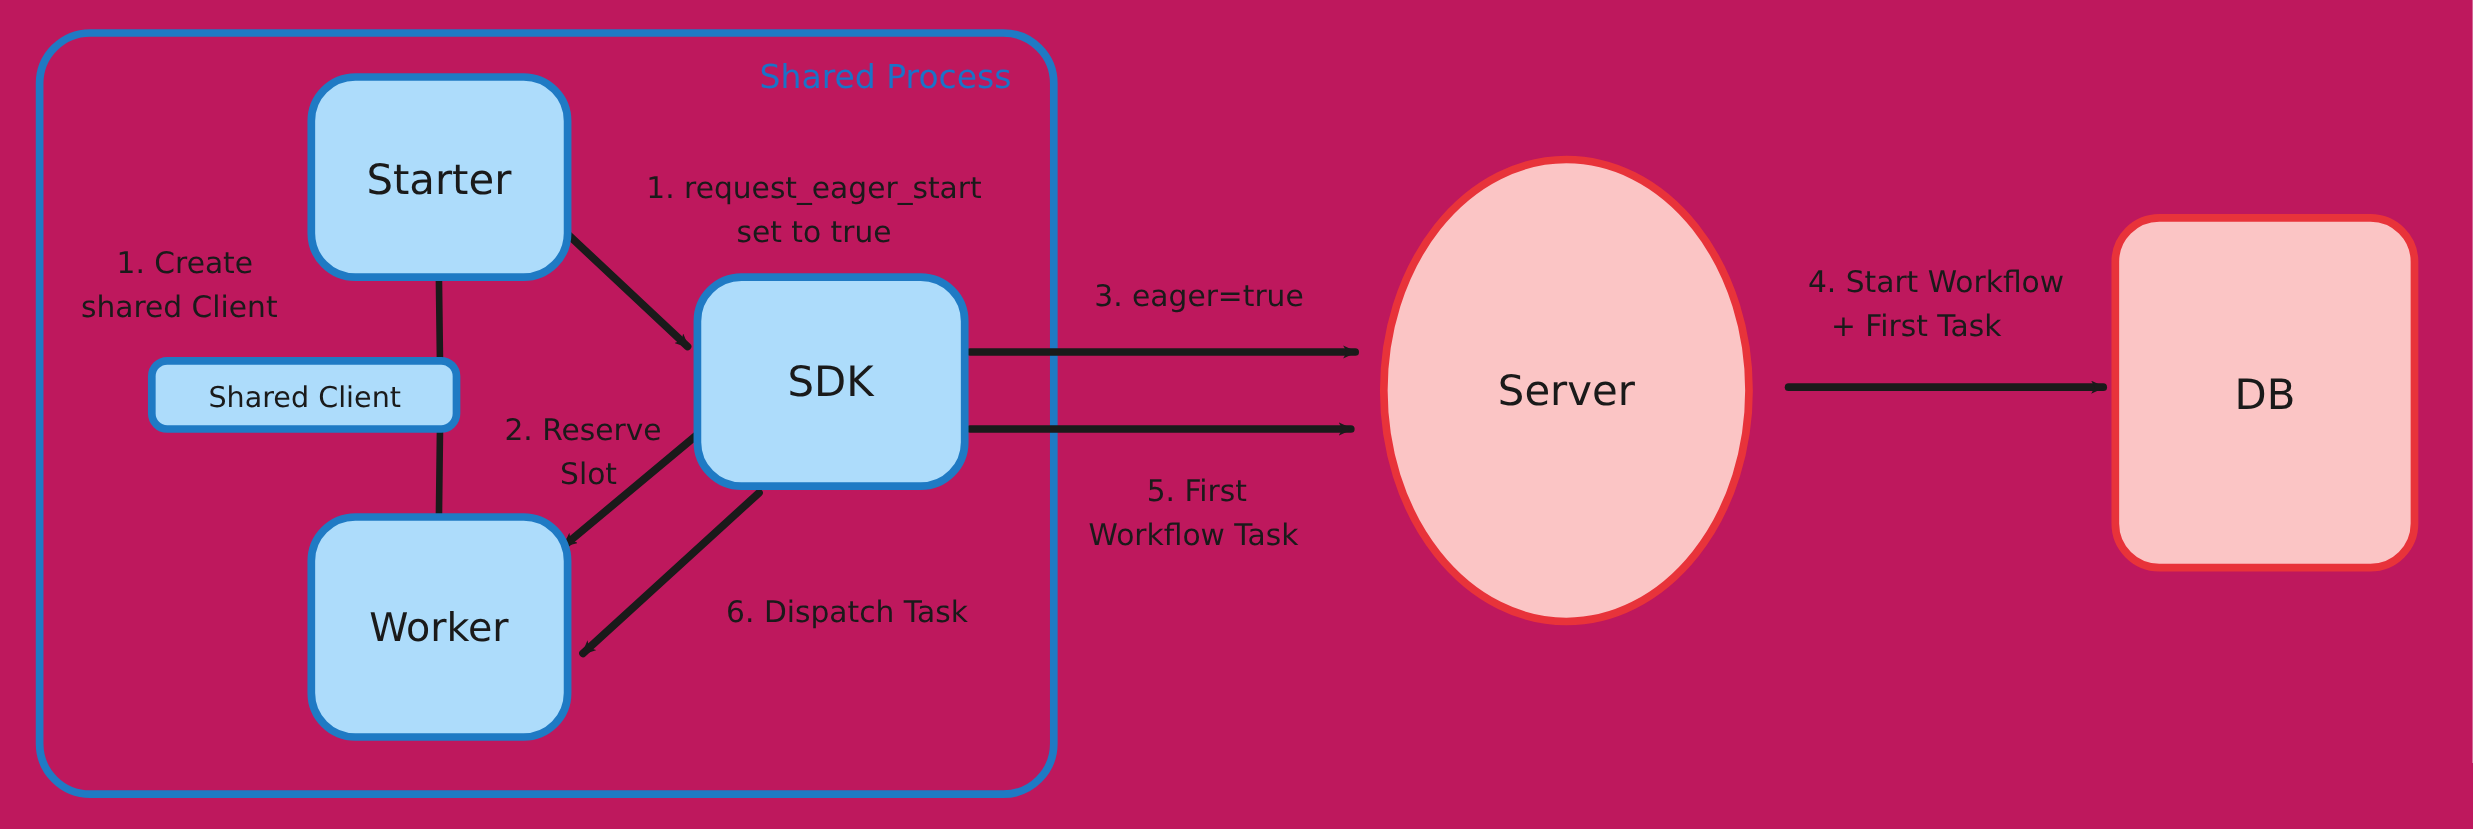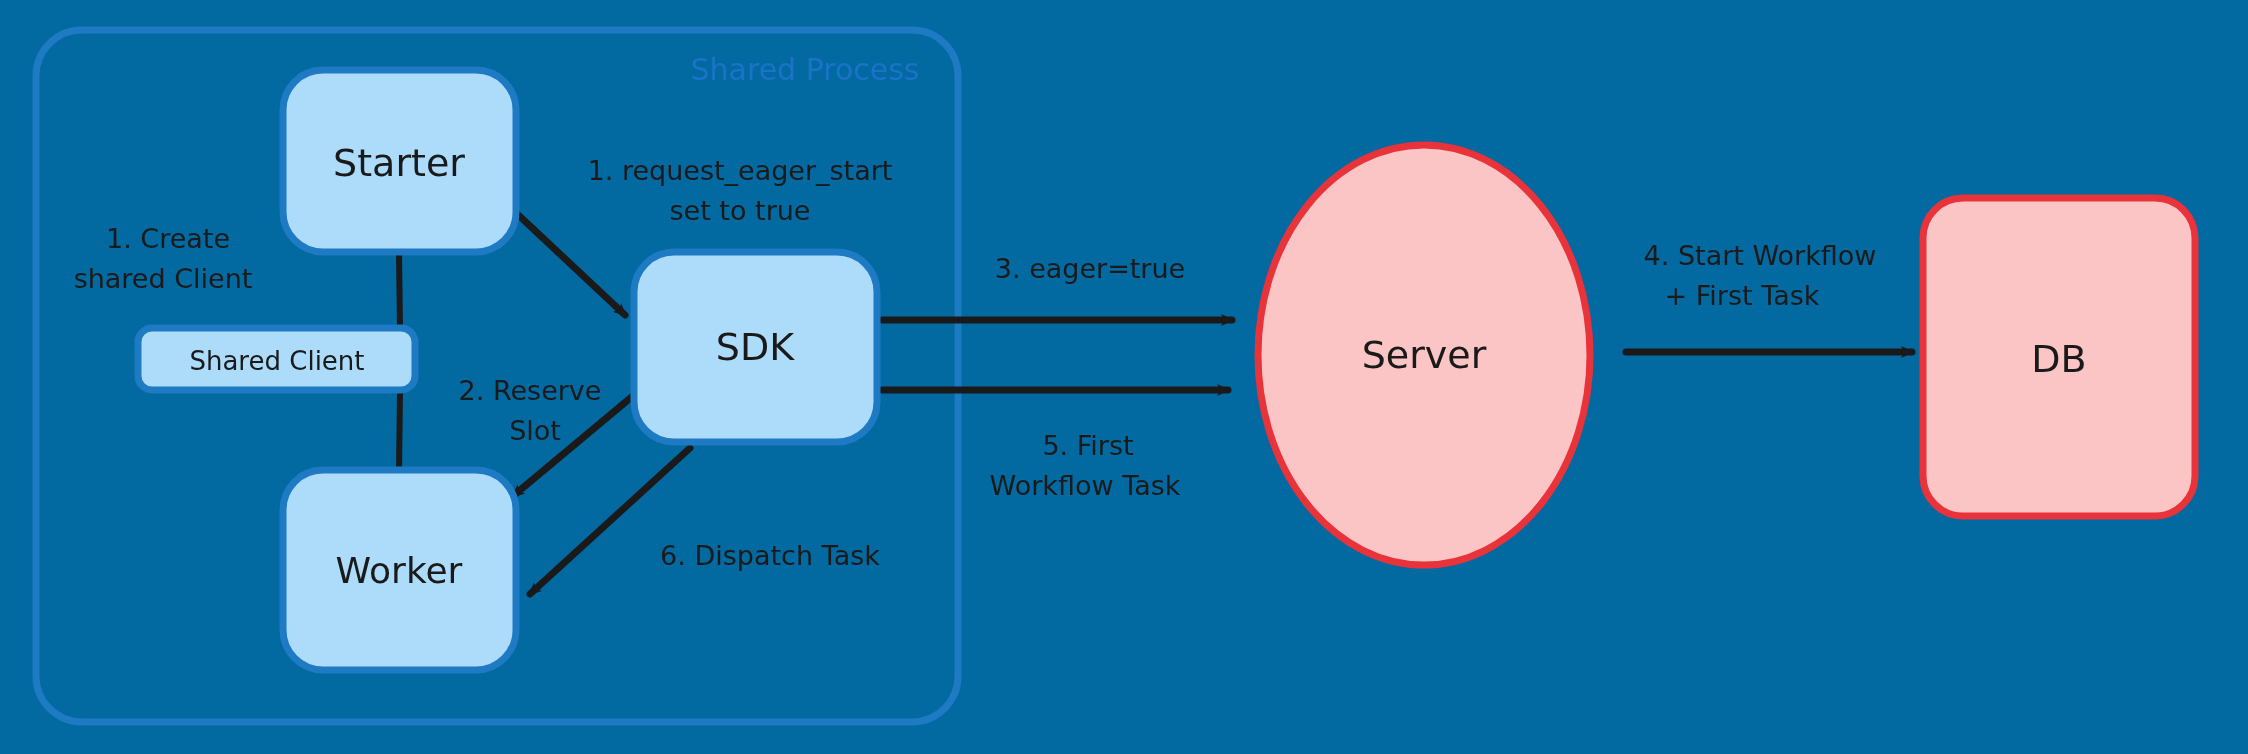--- a/index.html
+++ b/index.html
@@ -7,21 +7,21 @@
     padding: 0;
     background: #ffffff;
   }
   body {
     font-family: "DejaVu Sans", "Liberation Sans", sans-serif;
   }
   #canvas {
     position: relative;
     width: 2248px;
     height: 754px;
-    background: #0369a1;
+    background: #be185d;
     overflow: hidden;
   }
   #diagram-svg {
     position: absolute;
     top: 0;
     left: 0;
     width: 2248px;
     height: 754px;
   }
   .node-label {

